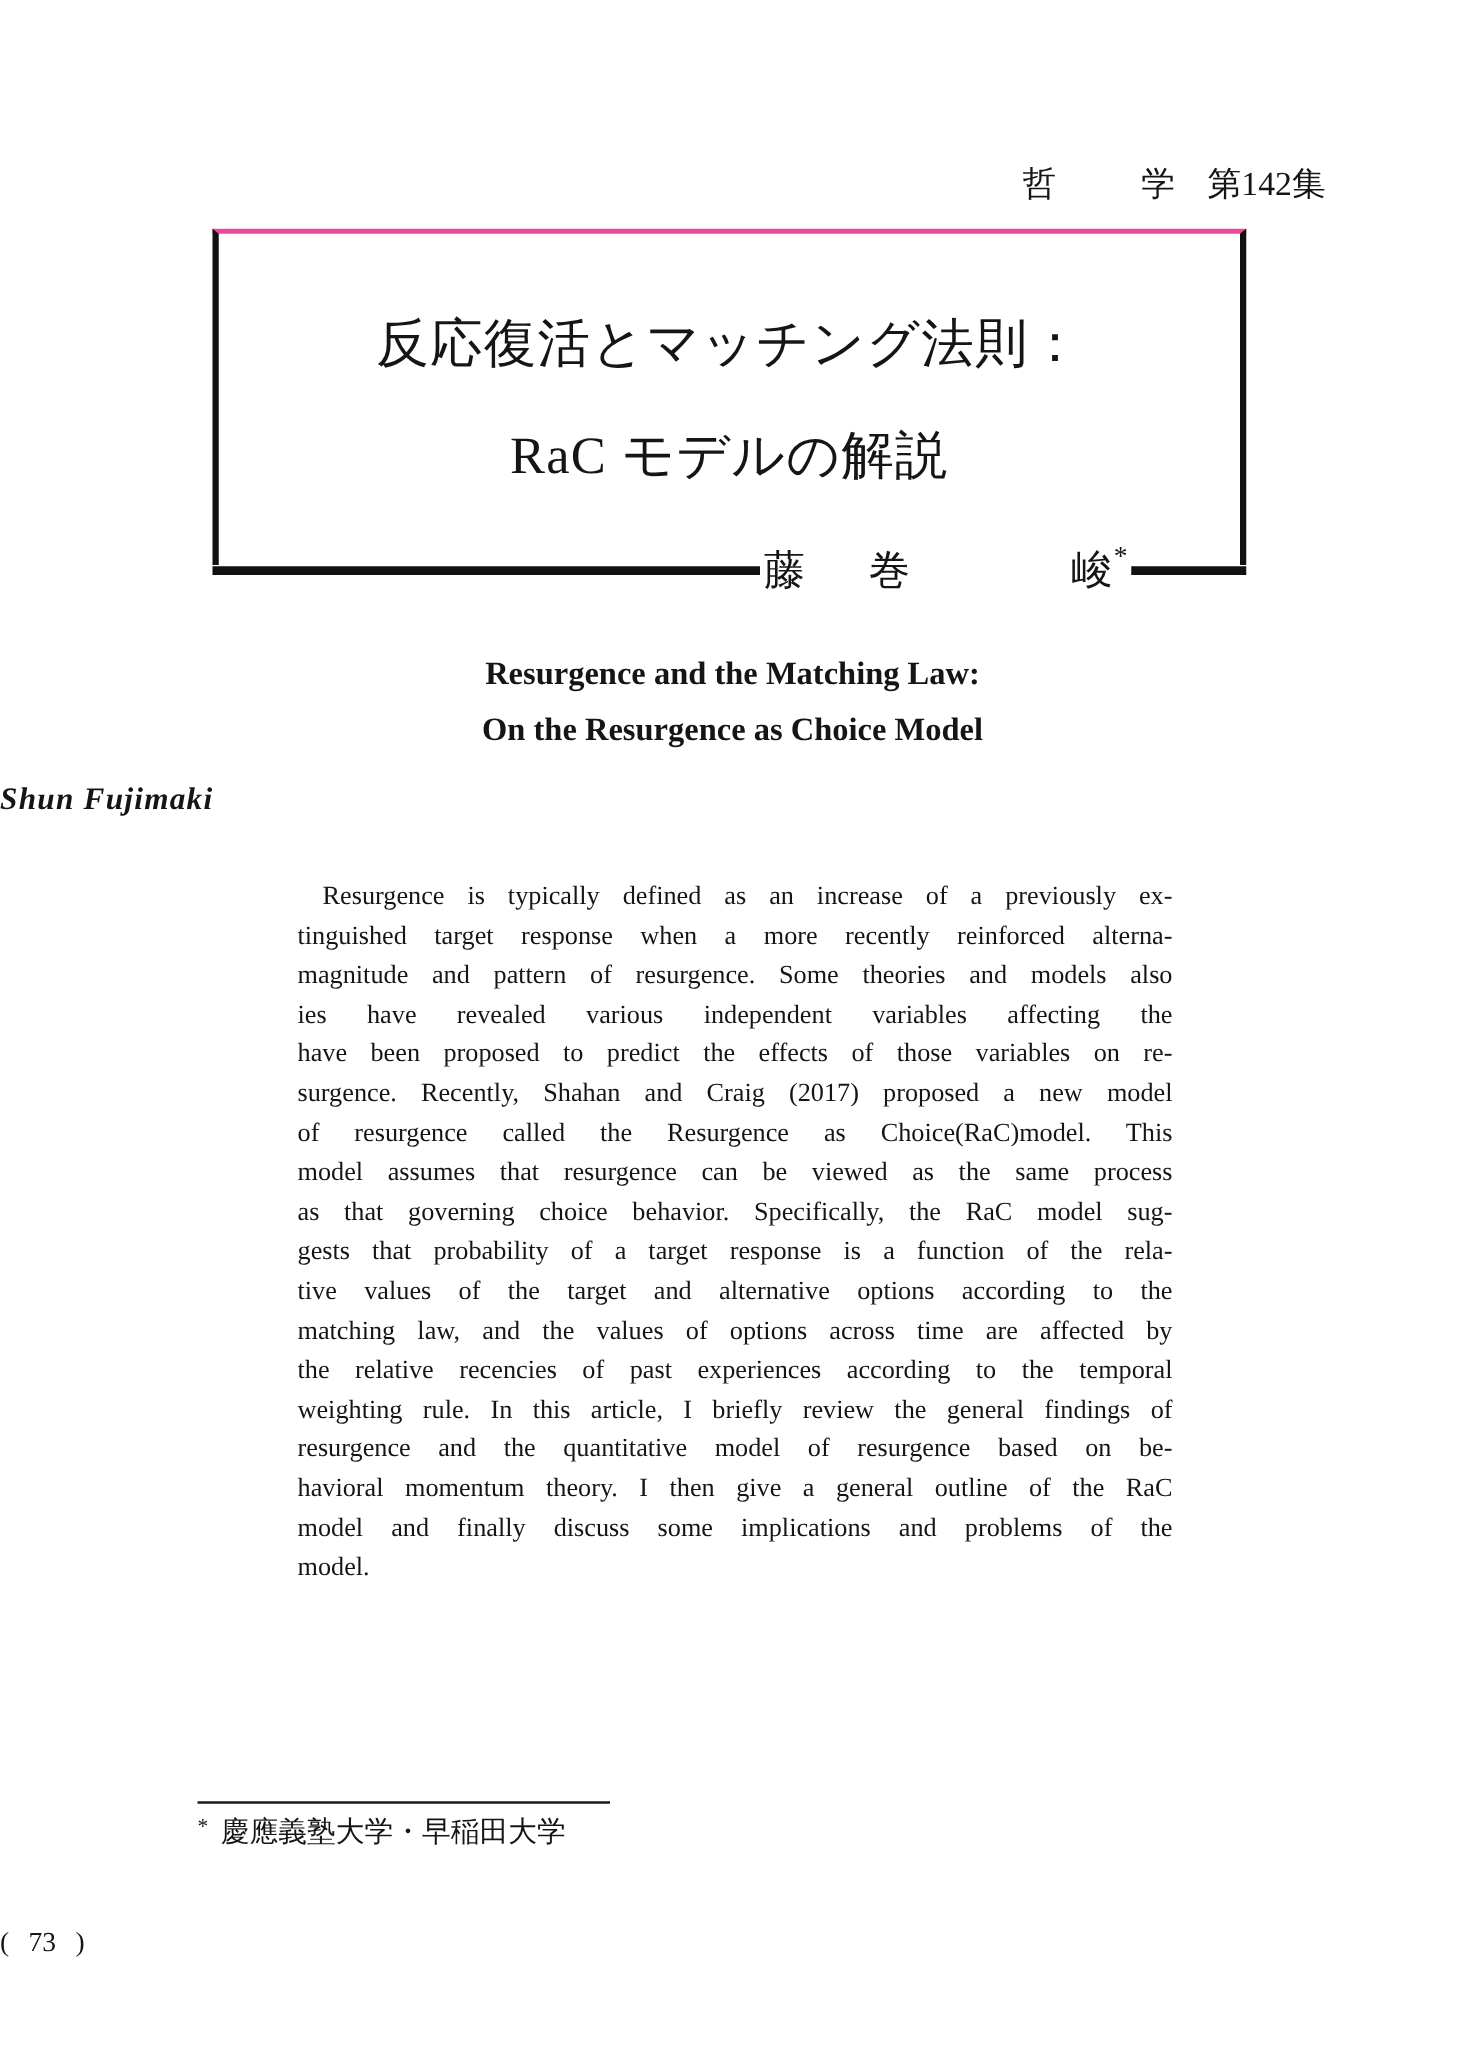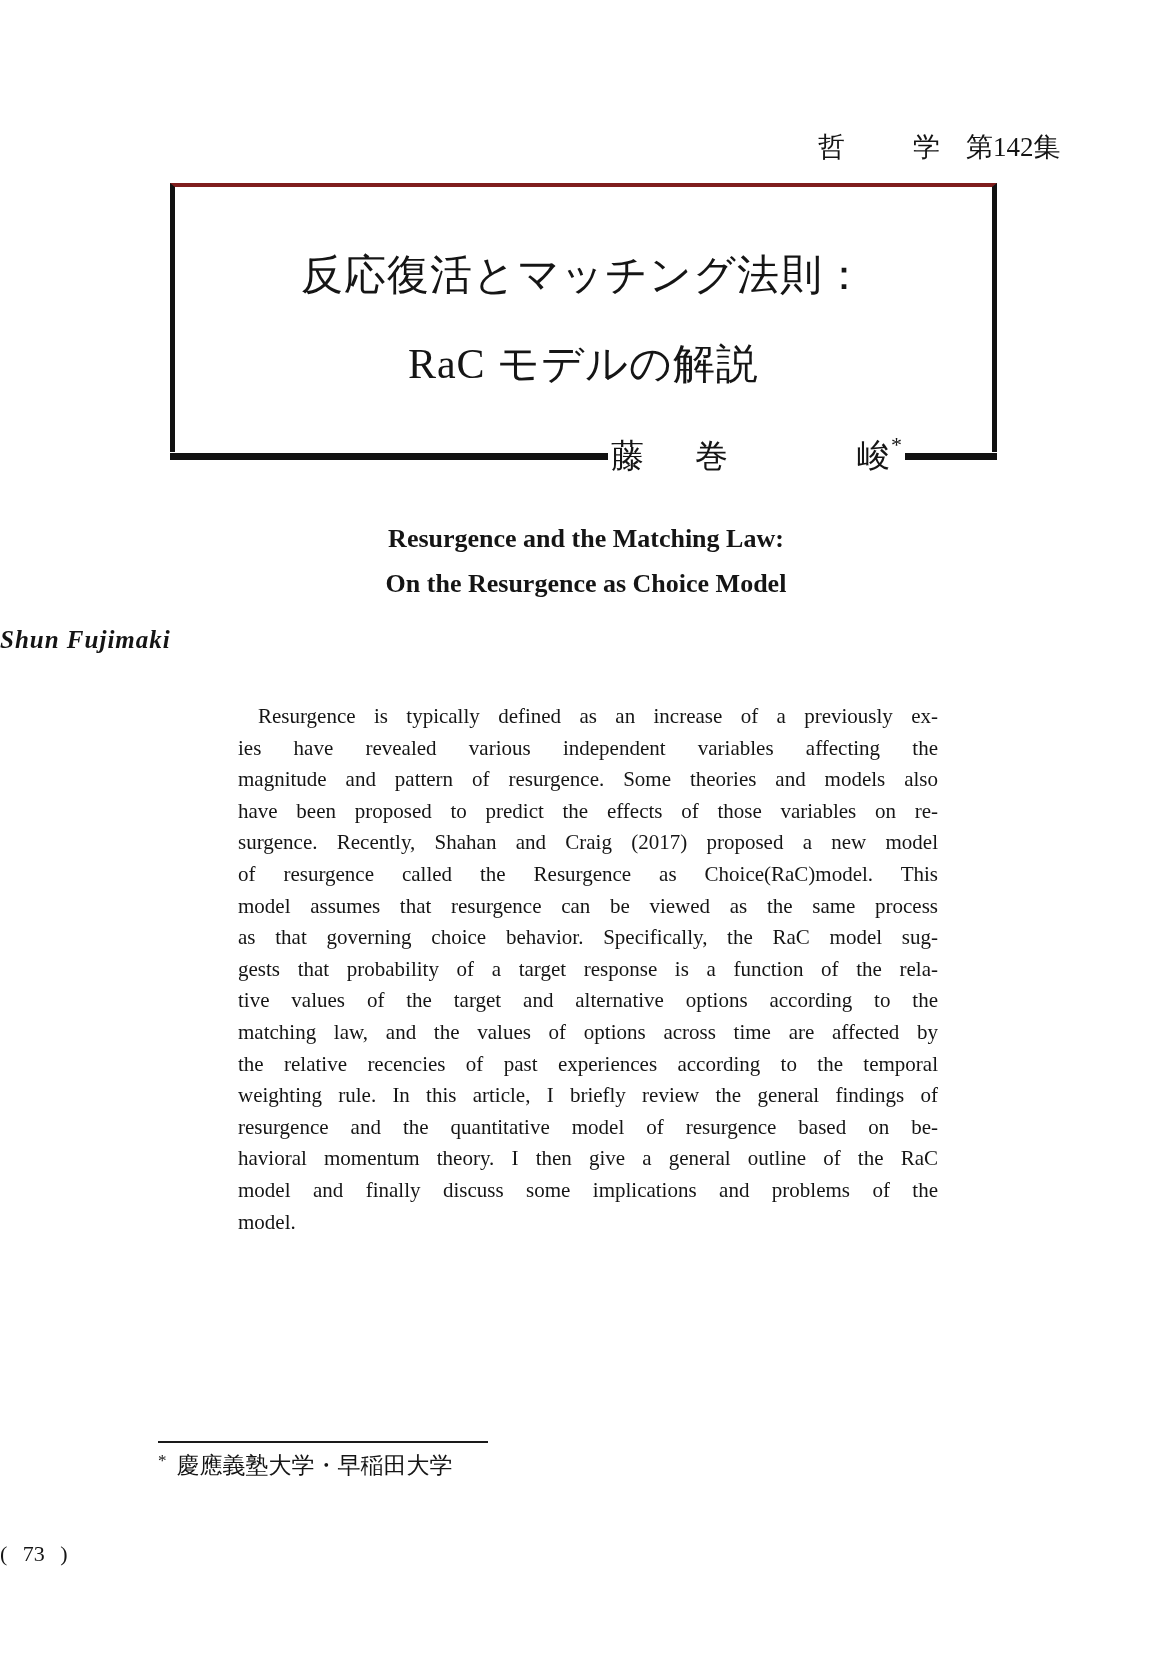--- a/index.html
+++ b/index.html
@@ -27,21 +27,21 @@
   .journal-header .p1 { margin-right: 68px; }
   .journal-header .p2 { margin-right: 26px; }
 
   
   .title-box {
     position: absolute;
     left: 170px;
     top: 183px;
     width: 827px;
     height: 269px;
-    border-top: 4px solid #7f1d1d;
+    border-top: 4px solid #ec4899;
     border-left: 5px solid #111;
     border-right: 5px solid #111;
     text-align: center;
   }
   .jp-title { font-size: 42px; letter-spacing: 1px; white-space: nowrap; }
   .jp-title.l1 { margin-top: 60px; }
   .jp-title.l2 { margin-top: 33px; }
 
   
   .author-row {
@@ -149,22 +149,23 @@
 
   <div class="en-title">
     <div>Resurgence and the Matching Law:</div>
     <div>On the Resurgence as Choice Model</div>
   </div>
 
   <div class="en-author">Shun Fujimaki</div>
 
   <div class="abstract">
     <div class="jline first">Resurgence is typically defined as an increase of a previously ex-</div>
+    <div class="jline">tinguished target response when a more recently reinforced alterna-</div>
+    <div class="jline">magnitude and pattern of resurgence. Some theories and models also</div>
     <div class="jline">ies have revealed various independent variables affecting the</div>
-    <div class="jline">magnitude and pattern of resurgence. Some theories and models also</div>
     <div class="jline">have been proposed to predict the effects of those variables on re-</div>
     <div class="jline">surgence. Recently, Shahan and Craig (2017) proposed a new model</div>
     <div class="jline">of resurgence called the Resurgence as Choice(RaC)model. This</div>
     <div class="jline">model assumes that resurgence can be viewed as the same process</div>
     <div class="jline">as that governing choice behavior. Specifically, the RaC model sug-</div>
     <div class="jline">gests that probability of a target response is a function of the rela-</div>
     <div class="jline">tive values of the target and alternative options according to the</div>
     <div class="jline">matching law, and the values of options across time are affected by</div>
     <div class="jline">the relative recencies of past experiences according to the temporal</div>
     <div class="jline">weighting rule. In this article, I briefly review the general findings of</div>

